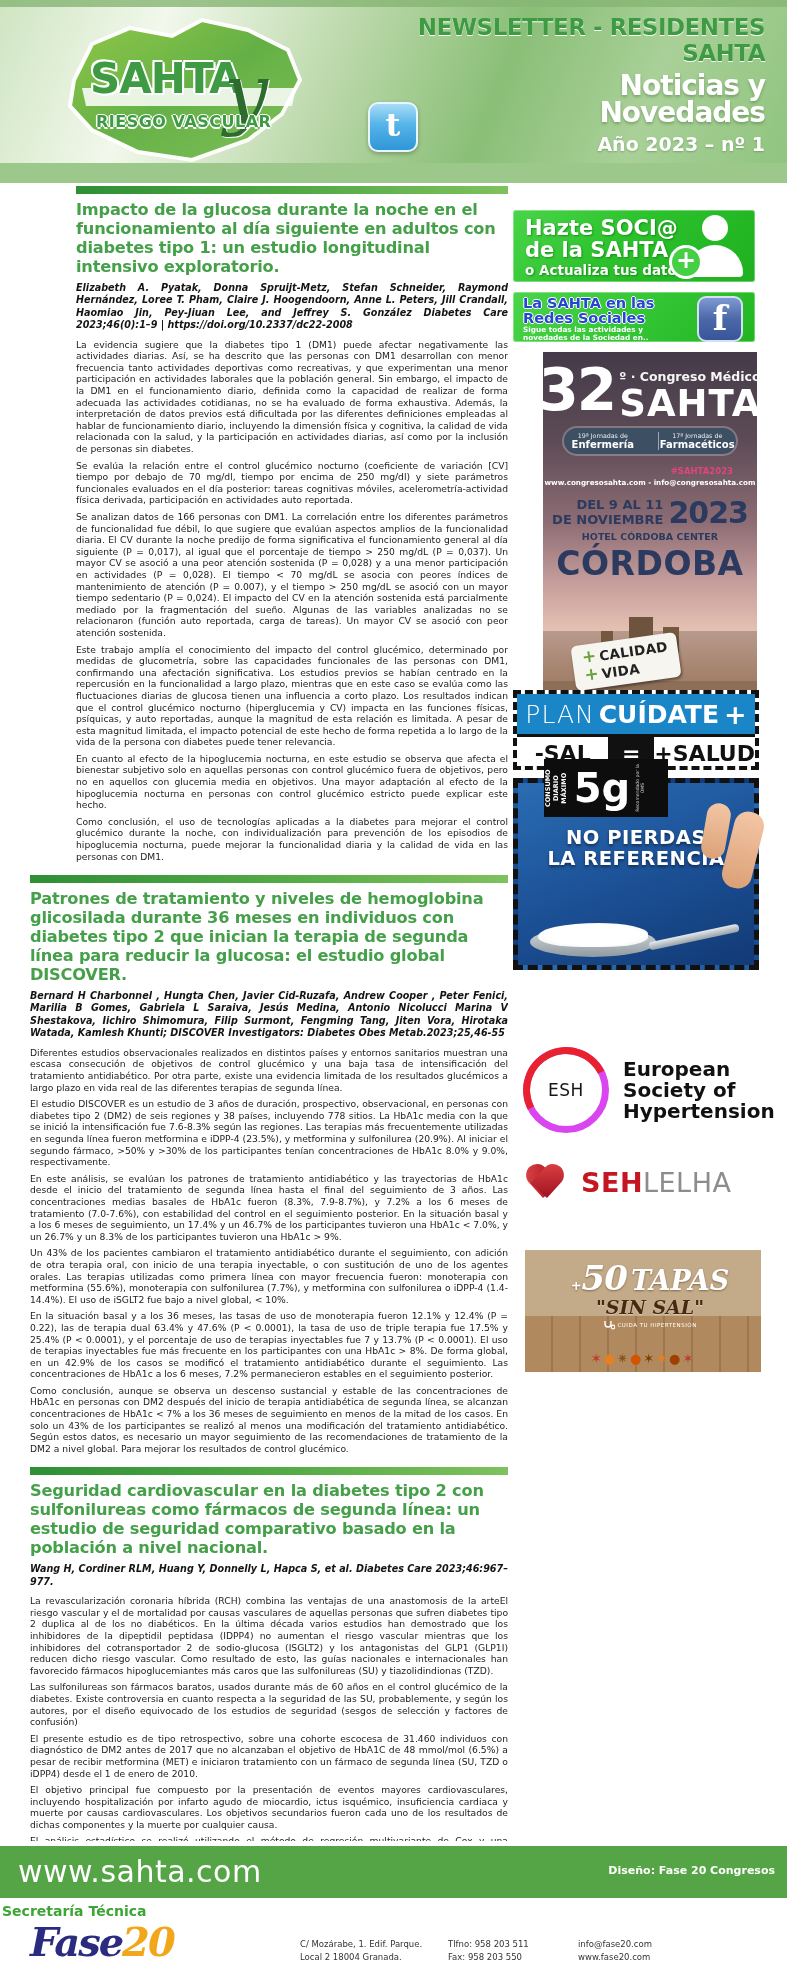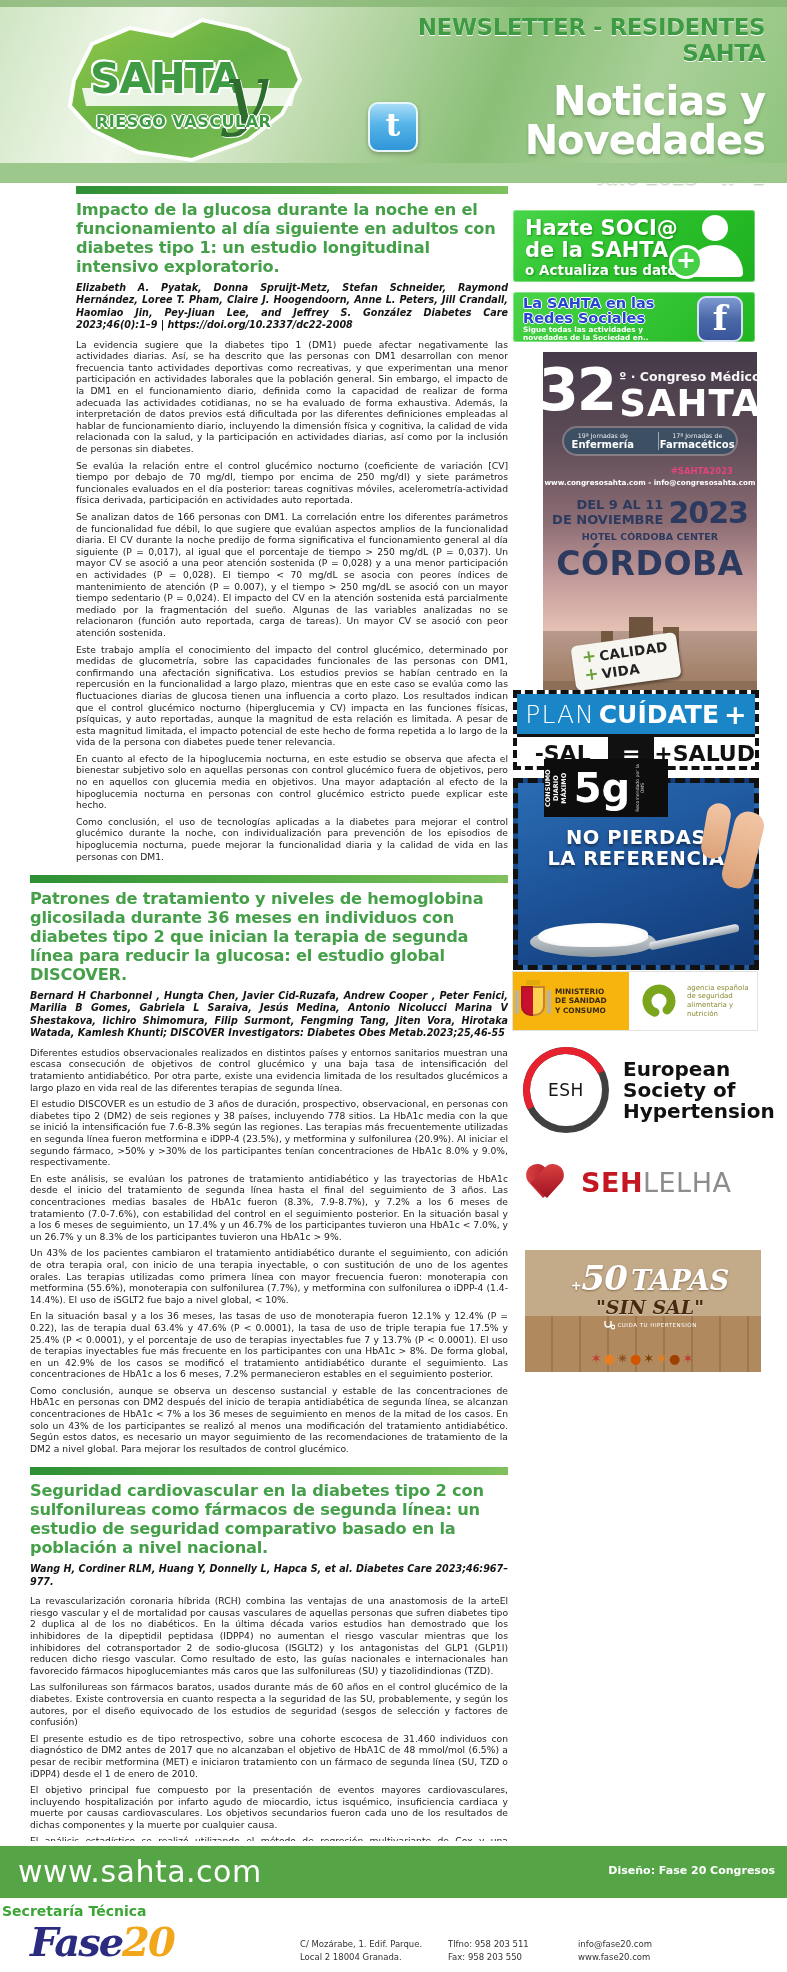--- a/index.html
+++ b/index.html
@@ -6,22 +6,22 @@
   .page{position:relative;width:787px;height:1972px;background:#fff;overflow:hidden;
         font-family:"DejaVu Sans",sans-serif;}
 
   
   .header{position:absolute;left:0;top:0;width:787px;height:183px;
     background:linear-gradient(112deg,#cfe5c2 0%,#f2f8ec 20%,#bcd9ab 42%,#8abf77 62%,#a9d098 80%,#8fc47e 100%);}
   .header::before{content:"";position:absolute;left:0;top:0;right:0;height:7px;background:#86b573;opacity:.8;}
   .header::after{content:"";position:absolute;left:0;bottom:0;right:0;height:20px;background:#9cc88b;}
   .hdr-right{position:absolute;right:22px;top:14px;width:420px;text-align:right;}
   .hdr-label{color:#3f9b43;font-size:23px;font-weight:bold;letter-spacing:-.5px;text-shadow:0 1px 0 #fff;}
-  .hdr-title{color:#fff;font-size:40px;font-weight:bold;line-height:.98;letter-spacing:-1px;
-             text-shadow:0 2px 3px rgba(60,100,50,.4);margin-top:16px;}
+  .hdr-title{color:#fff;font-size:28px;font-weight:bold;line-height:.98;letter-spacing:-1px;
+             text-shadow:0 2px 3px rgba(60,100,50,.4);margin-top:6px;}
   .hdr-issue{color:#fff;font-size:19px;font-weight:bold;margin-top:6px;text-shadow:0 1px 2px rgba(60,100,50,.4);}
   .tw-icon{position:absolute;left:368px;top:102px;width:46px;height:46px;border-radius:10px;
     background:linear-gradient(180deg,#a8dcf7 0%,#55b4e8 45%,#2f96d8 100%);border:2px solid #e8f6ff;
     box-shadow:0 2px 4px rgba(0,0,0,.25);color:#fff;font-weight:bold;font-size:32px;line-height:42px;
     text-align:center;font-family:"DejaVu Serif",serif;}
   
   .logo{position:absolute;left:52px;top:10px;width:300px;height:168px;}
   .logo svg{position:absolute;left:0;top:0;}
   .logo .l-sahta{position:absolute;left:38px;top:44px;font-size:42px;font-weight:bold;color:#3f9b43;letter-spacing:-1px;
     text-shadow:-2px 0 #fff,2px 0 #fff,0 -2px #fff,0 2px #fff,2px 2px #fff,-2px -2px #fff;}
@@ -142,21 +142,21 @@
   .min-left{width:118px;background:#f6b40d;display:flex;align-items:center;padding-left:8px;}
   .coat{width:24px;height:30px;border-radius:0 0 10px 10px;position:relative;flex:none;
     background:linear-gradient(90deg,#c8102e 0 50%,#ffd24d 0 100%);box-shadow:inset 0 0 0 2px rgba(120,40,20,.45);}
   .coat::before{content:"";position:absolute;left:-6px;top:4px;width:4px;height:24px;background:#b9b2a6;border-radius:2px;box-shadow:32px 0 0 #b9b2a6;}
   .coat::after{content:"";position:absolute;left:5px;top:-6px;width:14px;height:5px;background:#e0a80b;border-radius:2px 2px 0 0;}
   .min-text{margin-left:10px;font-size:7.4px;font-weight:bold;color:#3a2c14;line-height:1.3;}
   .min-right{flex:1;background:#fff;display:flex;align-items:center;padding-left:10px;}
   .aesan-text{margin-left:8px;font-size:7px;color:#8a8a33;line-height:1.25;width:70px;}
   
   .blk-esh{left:523px;top:1045px;width:234px;height:90px;background:#fff;display:flex;align-items:center;}
-  .esh-ring{width:72px;height:72px;border-radius:50%;border:7px solid #404040;position:relative;flex:none;text-align:center;}
+  .esh-ring{width:72px;height:72px;border-radius:50%;border:7px solid #d946ef;position:relative;flex:none;text-align:center;}
   .esh-ring::before{content:"";position:absolute;inset:-7px;border-radius:50%;border:7px solid transparent;
     border-top-color:#e8212e;border-left-color:#e8212e;transform:rotate(18deg);}
   .esh-abbr{position:absolute;inset:0;display:flex;align-items:center;justify-content:center;
     font-size:17px;color:#161616;letter-spacing:.5px;}
   .esh-text{margin-left:14px;font-size:20px;font-weight:bold;color:#111;line-height:1.05;}
   
   .blk-seh{left:523px;top:1158px;width:234px;height:48px;display:flex;align-items:center;}
   .heart{width:44px;height:40px;position:relative;flex:none;}
   .heart::before,.heart::after{content:"";position:absolute;top:4px;width:22px;height:32px;border-radius:22px 22px 0 0;
     background:linear-gradient(135deg,#e04545,#a01220);}
@@ -361,36 +361,20 @@
     </div>
     <div class="finger f1"></div>
     <div class="finger f2"></div>
     <div class="spoon">
       <div class="bowl"></div>
         <div class="salt"></div>
         <div class="handle"></div>
     </div>
   </div>
 
-  <div class="sb blk-min">
-    <div class="min-left">
-      <div class="coat"></div>
-      <div class="min-text">
-        <span>MINISTERIO</span><br>
-        <span>DE SANIDAD</span><br>
-        <span>Y CONSUMO</span>
-      </div>
-    </div>
-    <div class="min-right">
-      <svg width="40" height="40">
-        <circle cx="20" cy="20" r="12" fill="none" stroke="#7aa51d" stroke-width="9" stroke-dasharray="62 24" stroke-linecap="round" transform="rotate(110 20 20)"></circle>
-      </svg>
-      <div class="aesan-text">agencia española de seguridad alimentaria y nutrición</div>
-    </div>
-  </div>
 
   <div class="sb blk-esh">
     <div class="esh-ring">
       <span class="esh-abbr">ESH</span>
     </div>
     <div class="esh-text">
       <span>European</span><br>
       <span>Society of</span><br>
       <span>Hypertension</span>
     </div>

